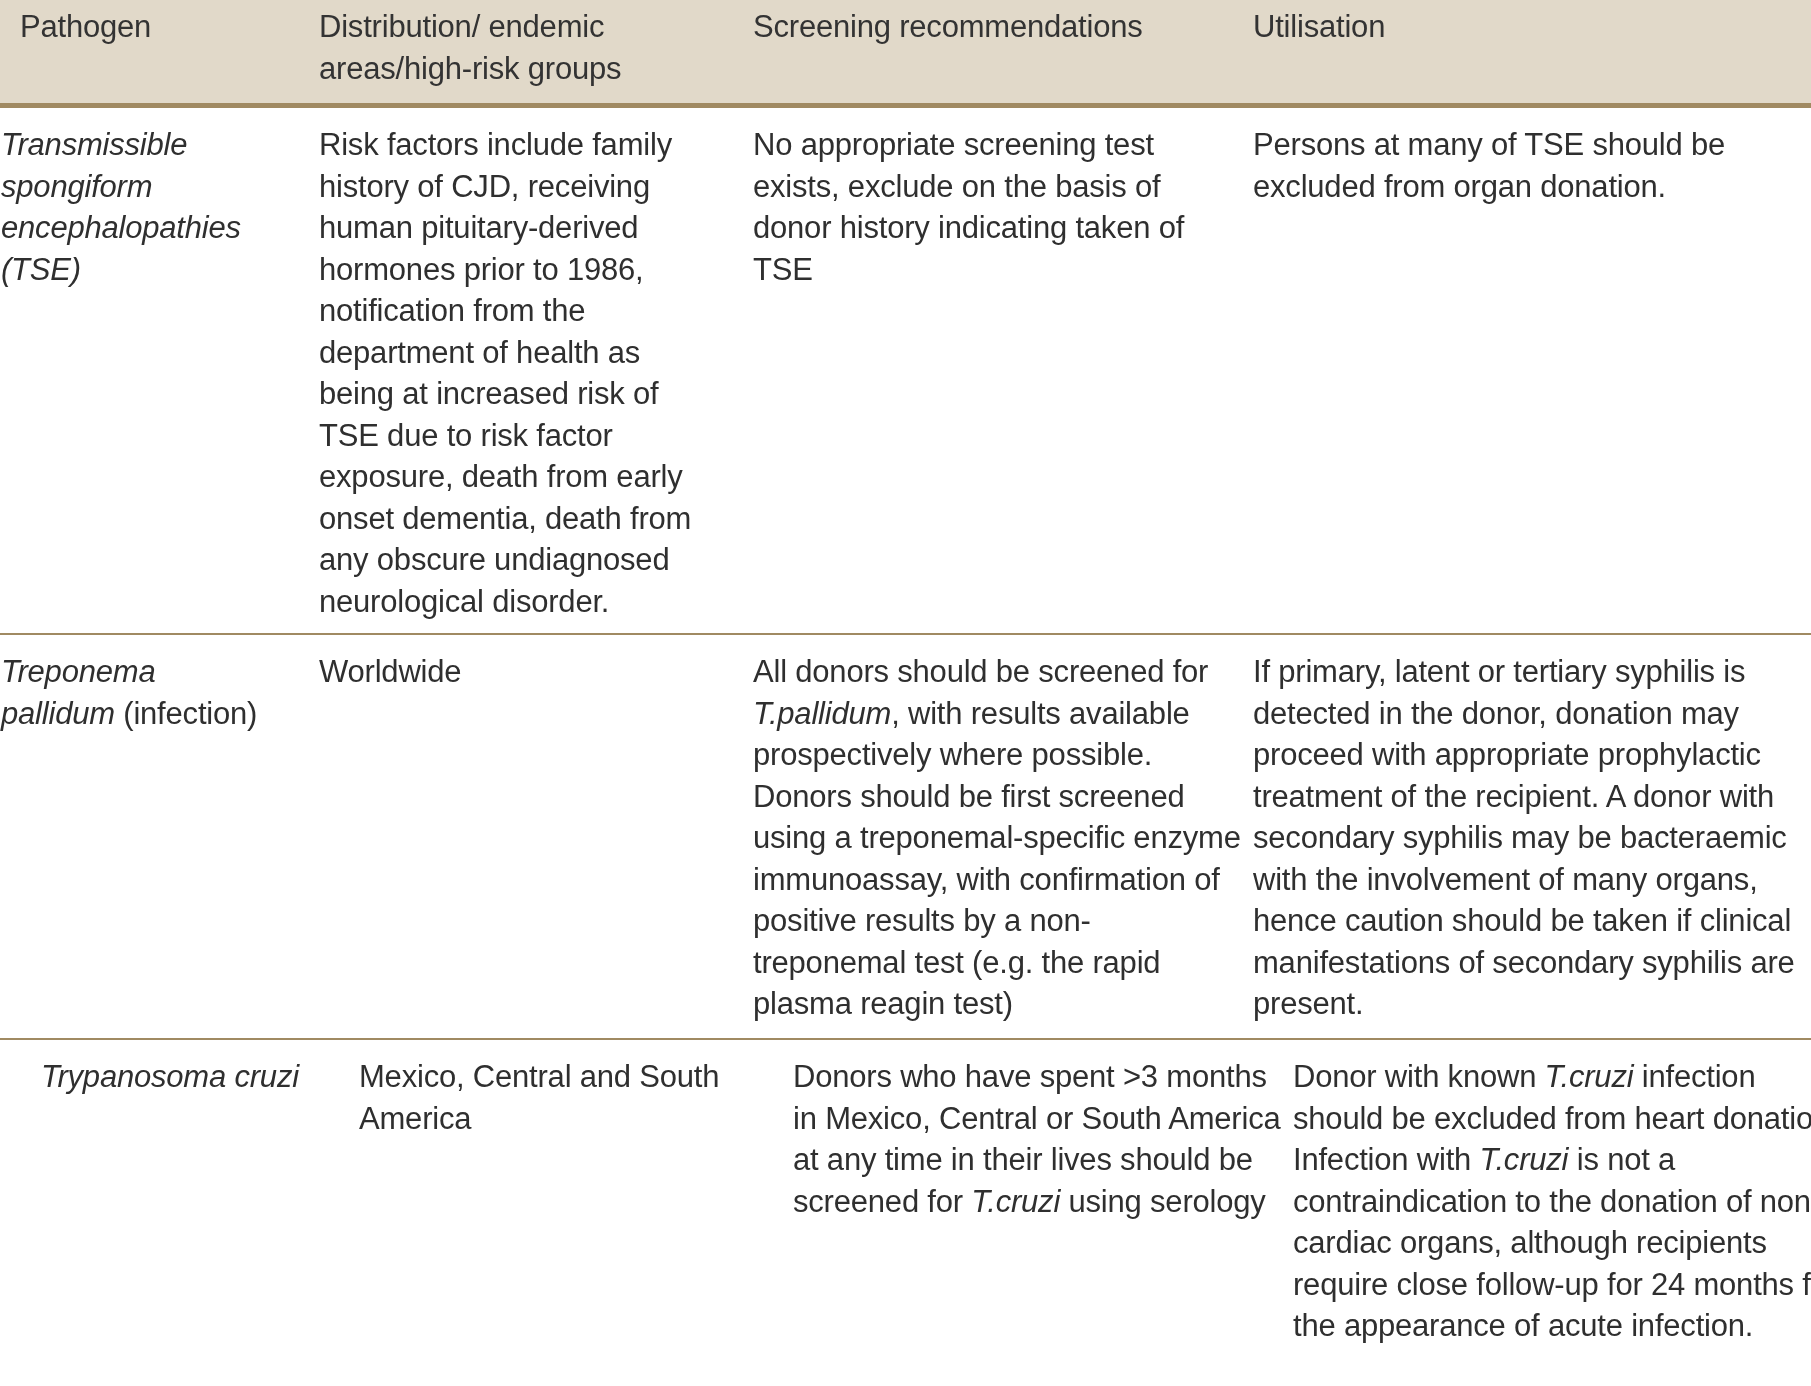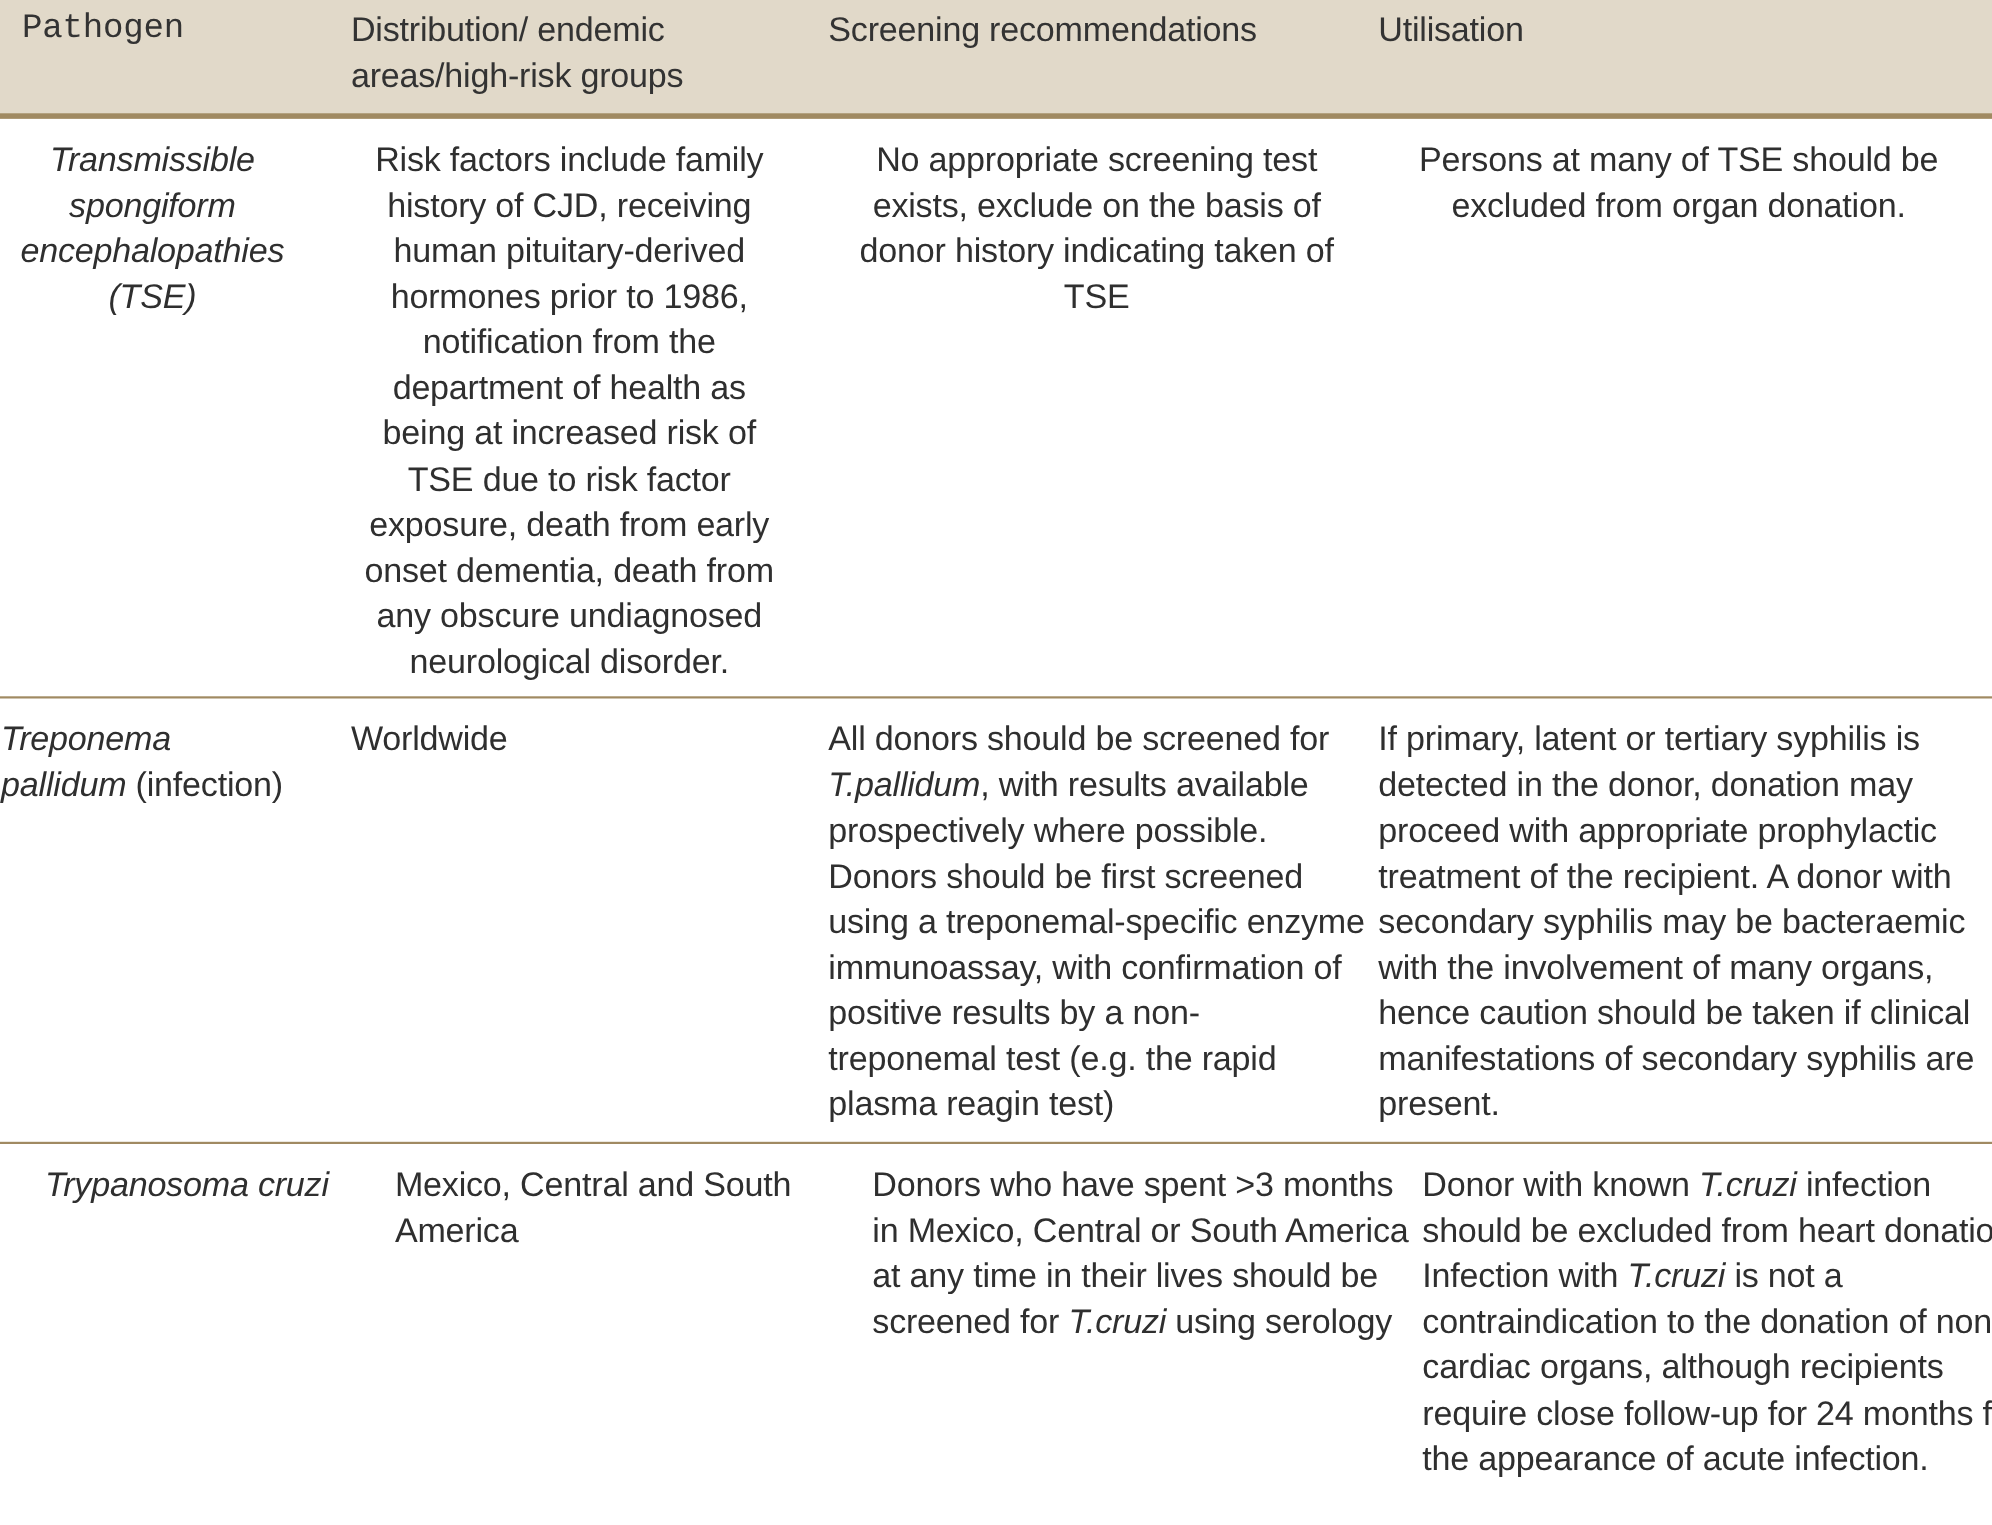--- a/index.html
+++ b/index.html
@@ -45,25 +45,25 @@
       border-bottom: 2px solid #a08a62;
     }
     .body-row .cell {
       padding-top: 16px;
       padding-bottom: 16px;
     }
     .c1 { padding-left: 1px; }
     .c2 { padding-left: 2px; margin-left: 29px; }
     .c3 { padding-left: 25px; }
     .c4 { padding-left: 0px; }
-    .header-row .c1 { padding-left: 20px; font-family: Liberation Mono, monospace; }
+    .header-row .c1 { padding-left: 20px; }
     .header-row .c2 { padding-left: 2px; }
     .header-row .c3 { padding-left: 25px; }
     .header-row .c4 { padding-left: 0px; }
-    .row-tse { height: 527px; box-sizing: border-box; text-align: center; }
+    .row-tse { height: 527px; box-sizing: border-box; }
     .row-tp { height: 405px; box-sizing: border-box; }
     .row-tc { border-bottom: none; padding-left: 40px; }
     .it { font-style: italic; }
   </style>
 </head>
 <body>
 
 <div class="table">
   <div class="row header-row">
     <div class="cell c1">Pathogen</div>

